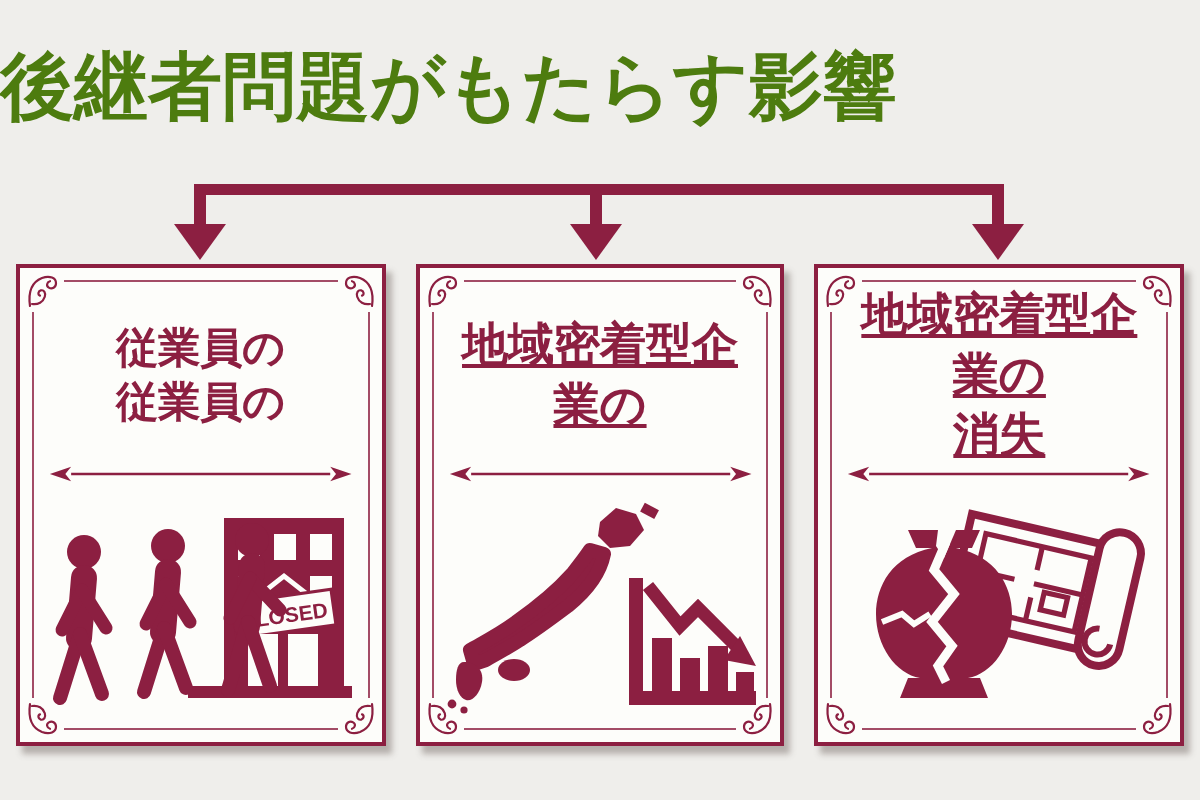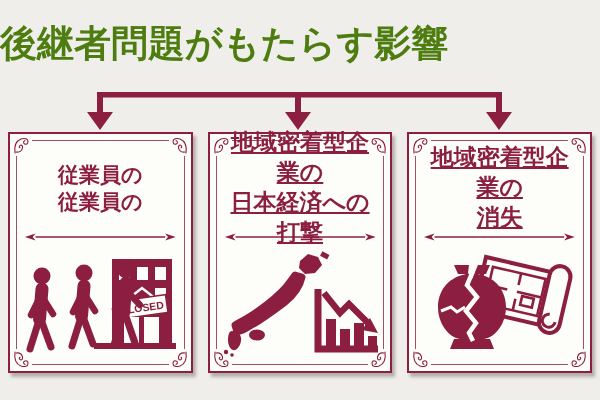--- a/index.html
+++ b/index.html
@@ -190,21 +190,20 @@
           <svg viewBox="0 0 20 20">
             <g class="m-stroke" stroke-width="1.1" stroke-linecap="round">
               <path d="M3,17 C2,10 4,5 9,3 C13,1.6 16,3 16,5.6 C16,7.8 14,8.8 12.4,7.8 C11,7 11.4,5 13,4.6"></path>
               <path d="M4,16 C7,16.5 9.6,15 10.4,12.4 C11,10.4 10,8.8 8.4,9.2 C7,9.6 6.8,11.4 8,11.8"></path>
             </g>
           </svg>
         </div>
 
       <div class="card-heading small">
         <span>地域密着型企業の</span>
-        <span>日本経済への打撃</span>
       </div>
 
       <div class="divider">
         <svg viewBox="0 0 160 14" preserveAspectRatio="none">
             <line class="m-stroke" x1="13" y1="7" x2="147" y2="7" stroke-width="1.3"></line>
             <path class="m-fill" d="M2,7 L13,3.4 L10,7 L13,10.6 Z"></path>
             <path class="m-fill" d="M158,7 L147,3.4 L150,7 L147,10.6 Z"></path>
           </svg>
       </div>
 

